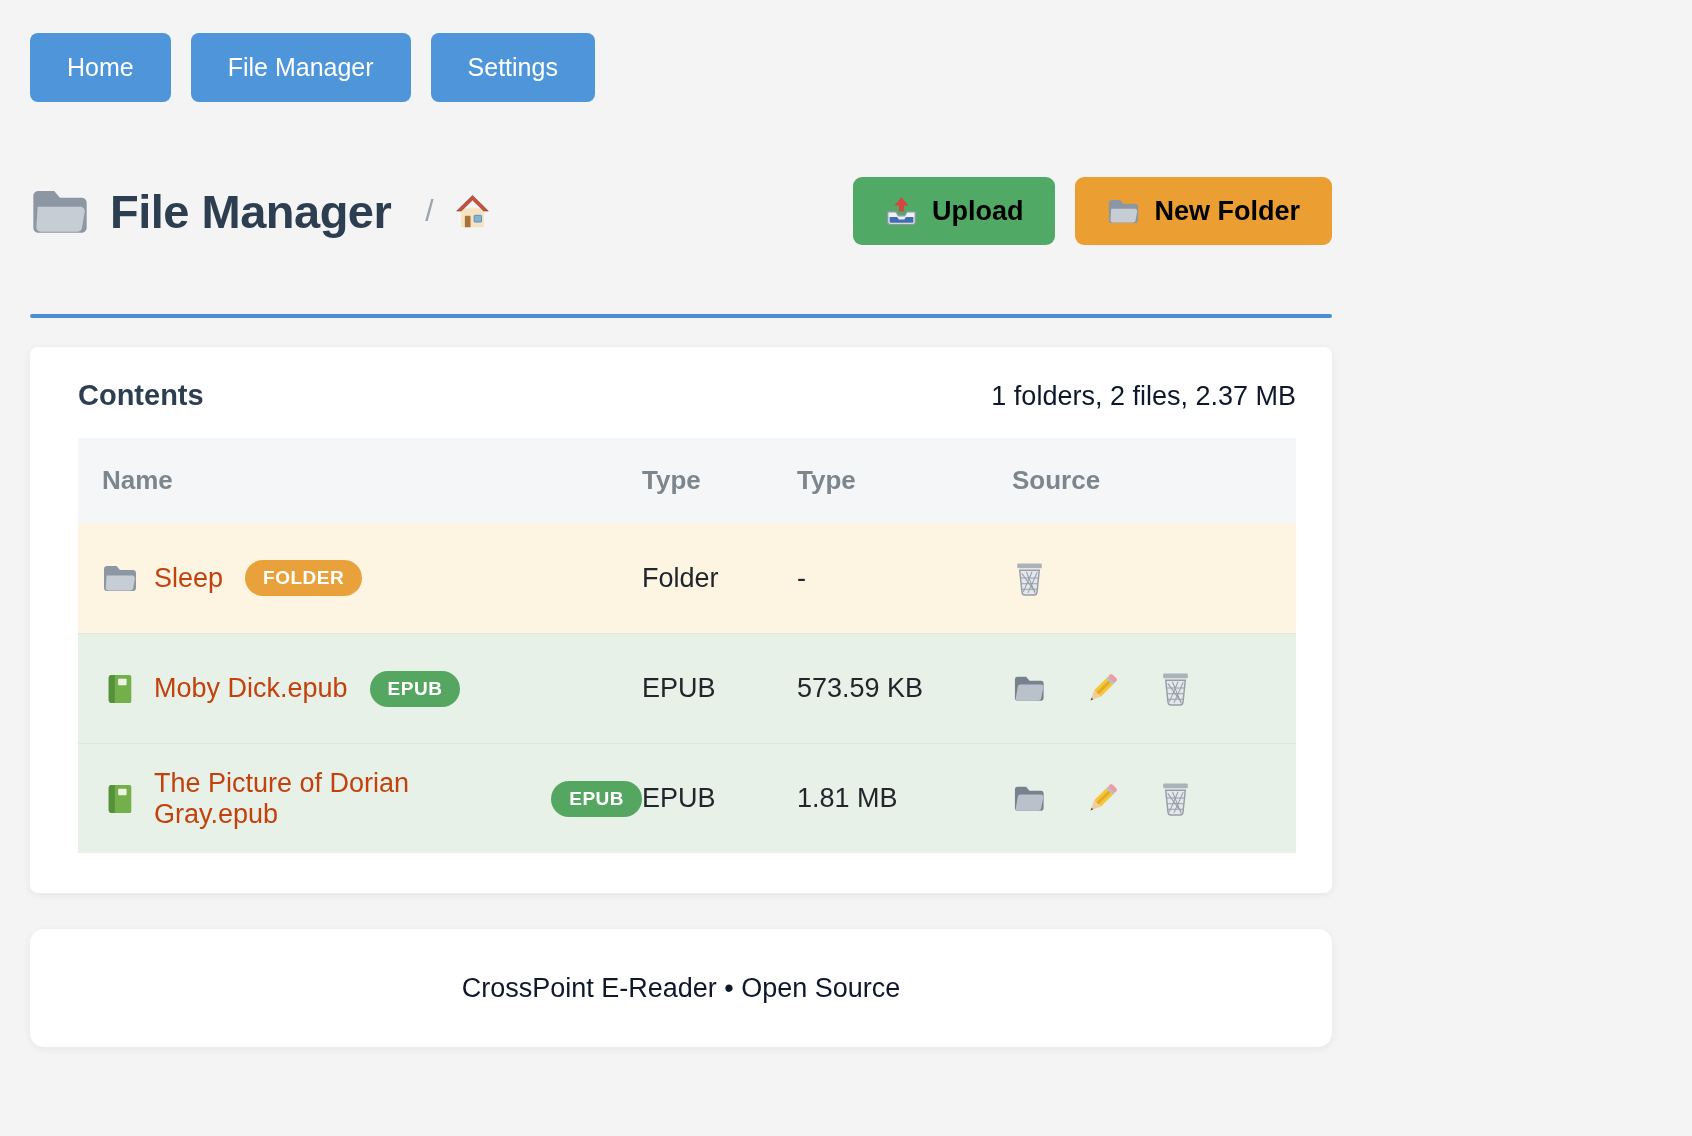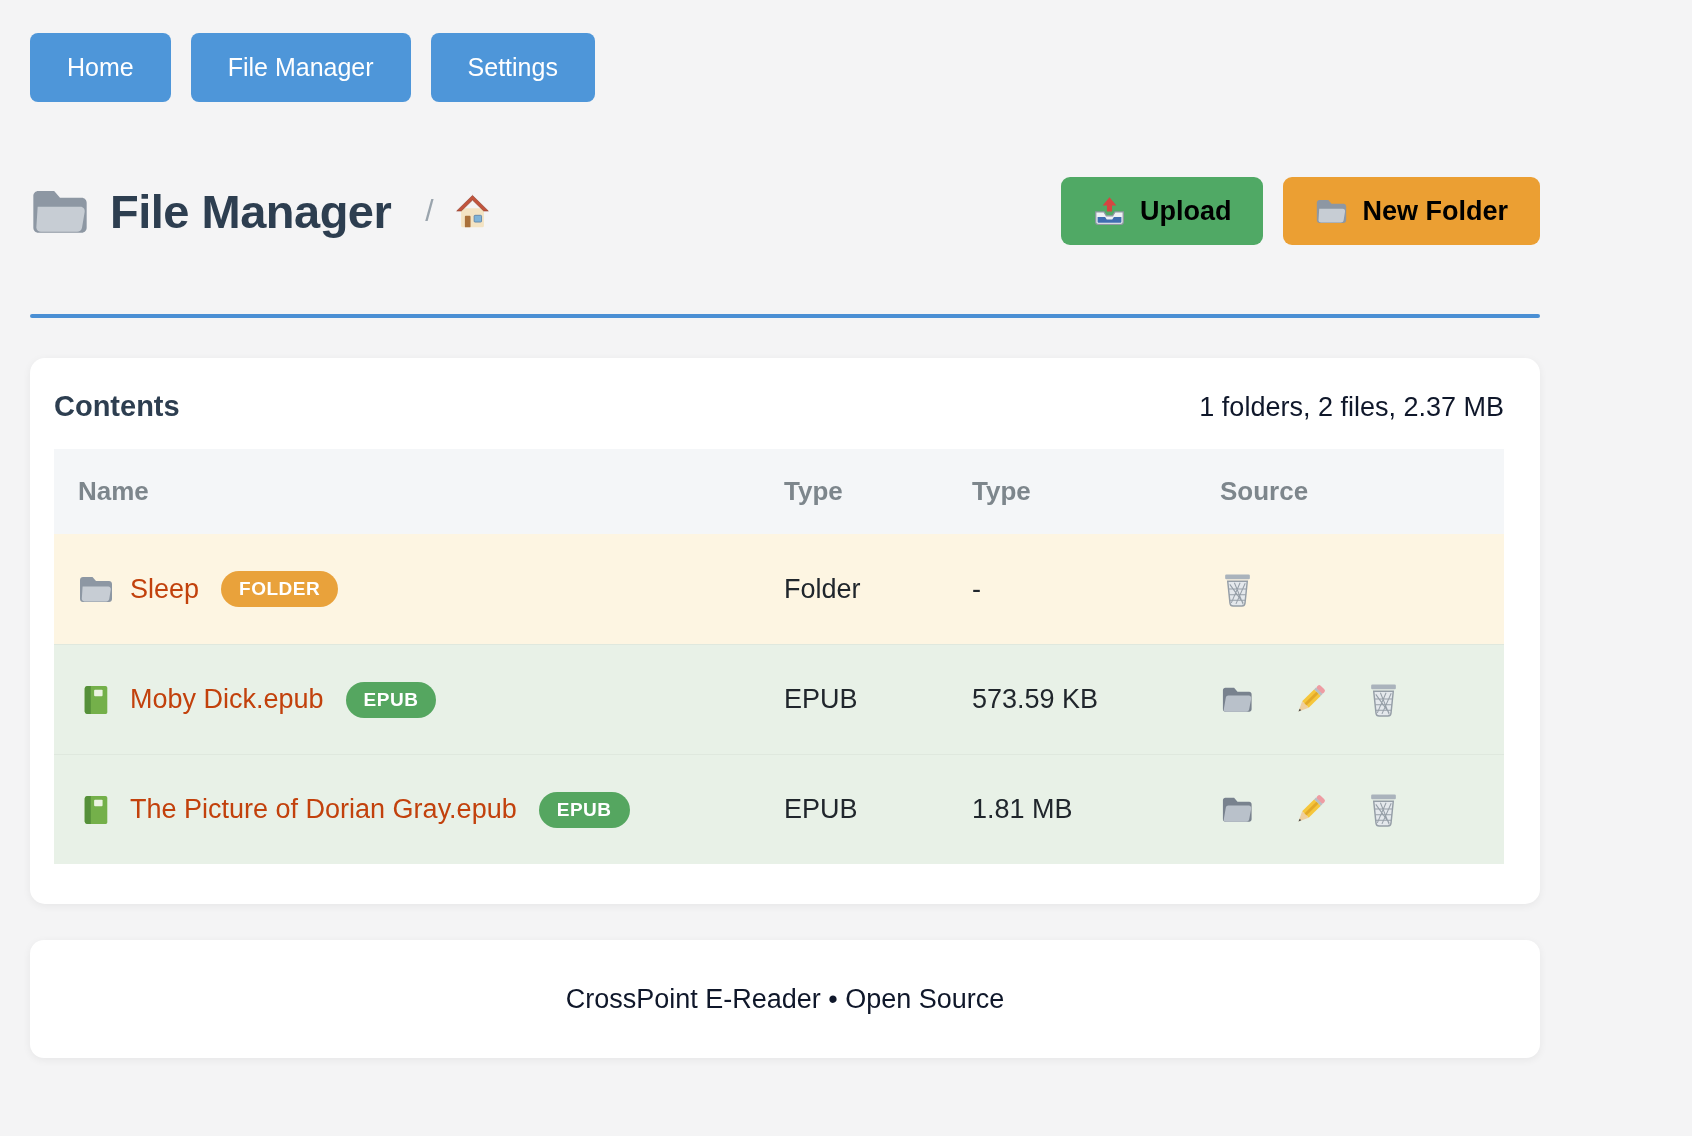--- a/index.html
+++ b/index.html
@@ -2,21 +2,21 @@
 <html><head>
 <meta charset="utf-8">
 <style>
   * { margin:0; padding:0; box-sizing:border-box; }
   html,body { width:1692px; height:1136px; overflow:hidden; }
   body {
     background:#f4f4f5;
     font-family:"Liberation Sans","DejaVu Sans",sans-serif;
     color:#20262c;
   }
-  .page { padding:33px 0 0 30px; width:1540px; }
+  .page { padding:33px 0 0 30px; width:1332px; }
 
   
   .nav { display:flex; gap:20px; }
   .nav-btn {
     background:#4e96d9; color:#fff; border:none; cursor:pointer;
     height:69px; padding:0 37px; border-radius:8px;
     font-family:inherit; font-size:25px; font-weight:400;
   }
 
   
@@ -34,32 +34,32 @@
     color:#000000; font-family:inherit; font-size:27px; font-weight:700;
   }
   .action-btn svg { width:33px; height:30px; }
   .btn-upload { background:#50a965; }
   .btn-newfolder { background:#eb9f33; }
 
   .blue-divider { margin-top:60px; height:4px; background:#4a8fd4; border-radius:2px; }
 
   
   .card {
-    margin-top:40px; background:#fff; border-radius:15px;
-    padding:32px 36px 40px 24px;
+    margin-top:29px; background:#fff; border-radius:8px;
+    padding:32px 36px 40px 48px;
     box-shadow:0 2px 8px rgba(0,0,0,0.06);
   }
   .card-head { display:flex; align-items:baseline; justify-content:space-between; }
   .card-title { font-size:29px; font-weight:700; color:#2d3e50; }
   .card-summary { font-size:27px; color:#0f172a; }
 
   .table { margin-top:26px; }
   .thead-row, .trow {
     display:grid; grid-template-columns:1fr 155px 215px 284px;
-    align-items:center; padding-left:24px;gap:33px;
+    align-items:center; padding-left:24px;
   }
   .thead-row { background:#f4f6f8; height:85px; }
   .th { font-size:26px; font-weight:700; color:#7d868c; }
   .trow { height:110px; }
   .trow.folder { background:#fdf5e2; }
   .trow.epub { background:#e8f1e7; }
   .trow + .trow { border-top:1px solid rgba(0,0,0,0.035); }
 
   .name-cell { display:flex; align-items:center; gap:16px; }
   .name-cell .file-icon svg { width:36px; height:32px; display:block; }

